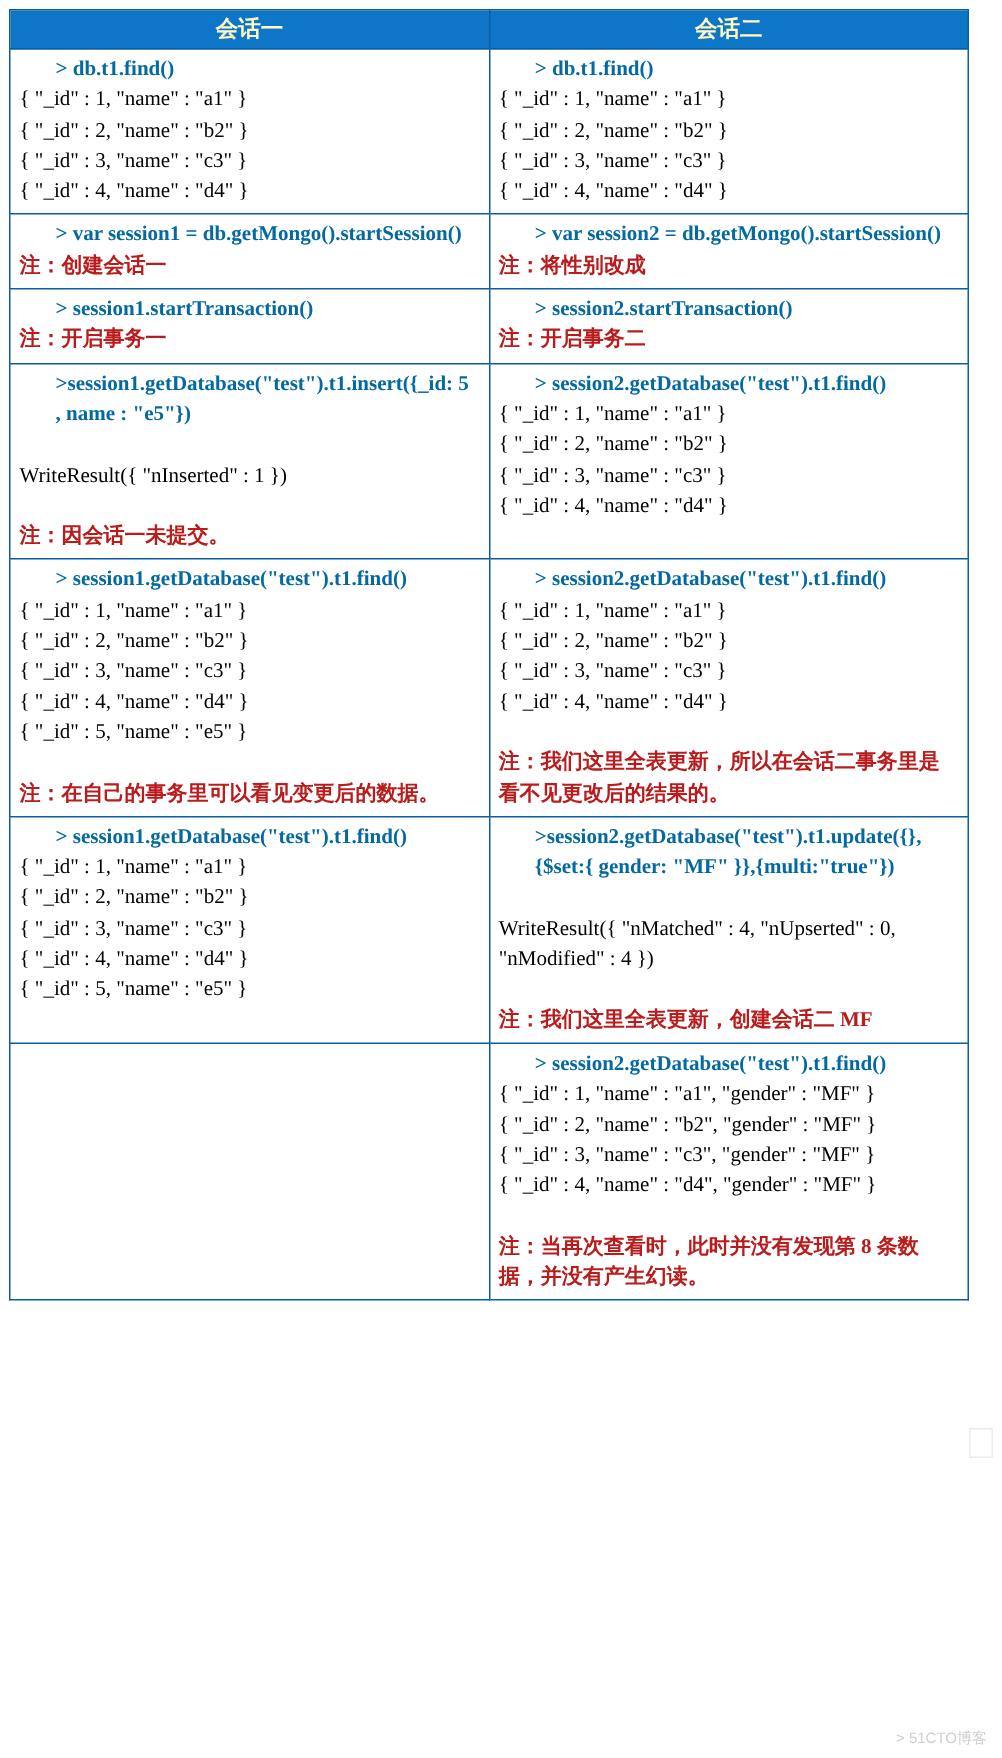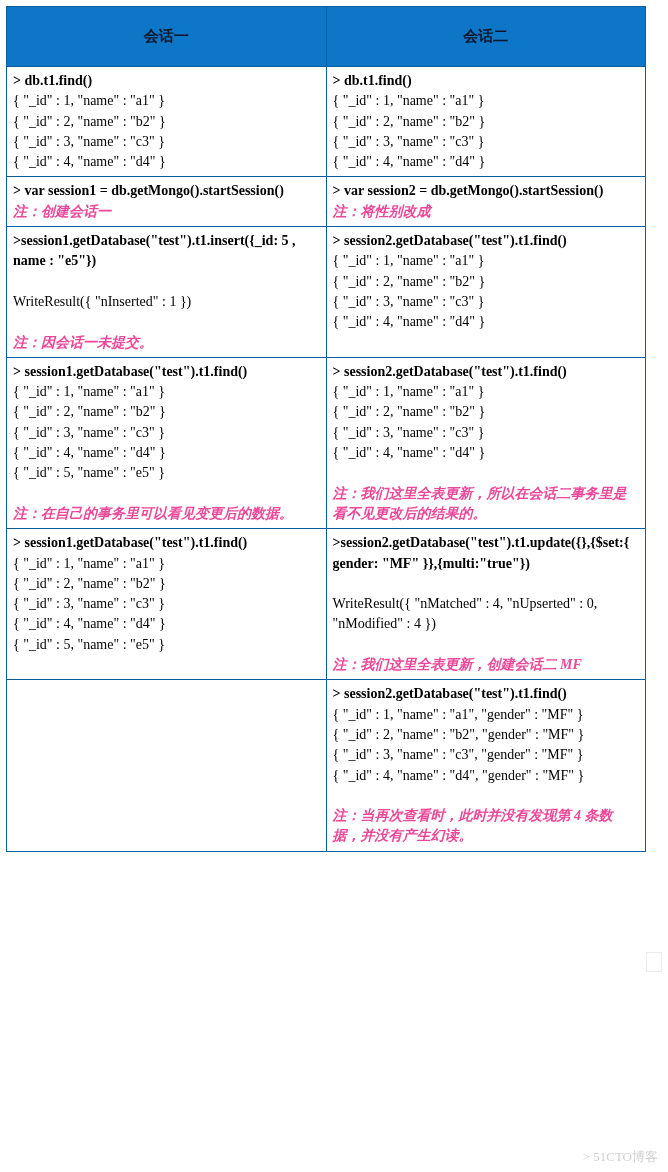--- a/index.html
+++ b/index.html
@@ -10,55 +10,55 @@
     background: #fff;
     width: 656px;
   }
   table {
     border-collapse: collapse;
     width: 640px;
     table-layout: fixed;
   }
   th {
     background: #0d76c6;
-    color: #0f172a;
+    color: #fef9c3;
     font-weight: bold;
     text-align: center;
-    padding: 20px 4px;
+    padding: 3px 4px;
     border: 1px solid #0a5e9e;
     font-size: 15px;
   }
   td {
     border: 1px solid #0a5e9e;
     padding: 4px 6px;
     vertical-align: top;
     line-height: 1.45;
     word-wrap: break-word;
   }
   .cmd {
-    color: #000000;
+    color: #0369a1;
     font-weight: bold;
+    margin-left: 24px;
   }
   .out {
     color: #000;
   }
   .note {
-    color: #ec4899;
+    color: #b91c1c;
     font-weight: bold;
-    font-style: italic;
   }
   .line { display: block; }
   .empty-cell { min-height: 30px; }
   .watermark {
     position: absolute;
     right: 10px;
     bottom: 6px;
     color: #cfcfcf;
-    font-size: 13px;
-    font-family: Liberation Serif, serif;
+    font-size: 10px;
+    font-family: Liberation Sans, sans-serif;
   }
   .wm-icon {
     position: absolute;
     right: 6px;
     bottom: 200px;
     width: 14px;
     height: 18px;
     border: 1px solid #cfcfcf;
     opacity: 0.4;
   }
@@ -91,20 +91,30 @@
         </td>
       </tr>
       <tr>
         <td>
           <span class="cmd line">&gt; var session1 = db.getMongo().startSession()</span>
           <span class="note line">注：创建会话一</span>
         </td>
         <td>
           <span class="cmd line">&gt; var session2 = db.getMongo().startSession()</span>
           <span class="note line">注：将性别改成</span>
+        </td>
+      </tr>
+      <tr>
+        <td>
+          <span class="cmd line">&gt; session1.startTransaction()</span>
+          <span class="note line">注：开启事务一</span>
+        </td>
+        <td>
+          <span class="cmd line">&gt; session2.startTransaction()</span>
+          <span class="note line">注：开启事务二</span>
         </td>
       </tr>
       <tr>
         <td>
           <span class="cmd line">&gt;session1.getDatabase("test").t1.insert({_id: 5 , name : "e5"})</span>
           <span class="out line">&nbsp;</span>
           <span class="out line">WriteResult({ "nInserted" : 1 })</span>
           <span class="out line">&nbsp;</span>
           <span class="note line">注：因会话一未提交。</span>
         </td>
@@ -158,20 +168,20 @@
         <td>
           <div class="empty-cell"></div>
         </td>
         <td>
           <span class="cmd line">&gt; session2.getDatabase("test").t1.find()</span>
           <span class="out line">{ "_id" : 1, "name" : "a1", "gender" : "MF" }</span>
           <span class="out line">{ "_id" : 2, "name" : "b2", "gender" : "MF" }</span>
           <span class="out line">{ "_id" : 3, "name" : "c3", "gender" : "MF" }</span>
           <span class="out line">{ "_id" : 4, "name" : "d4", "gender" : "MF" }</span>
           <span class="out line">&nbsp;</span>
-          <span class="note line">注：当再次查看时，此时并没有发现第 4 条数据，并没有产生幻读。</span>
+          <span class="note line">注：当再次查看时，此时并没有发现第 8 条数据，并没有产生幻读。</span>
         </td>
       </tr>
     </tbody>
 </table>
 
 <div class="wm-icon"></div>
 <div class="watermark">&gt; 51CTO博客</div>
 
 </body></html>

